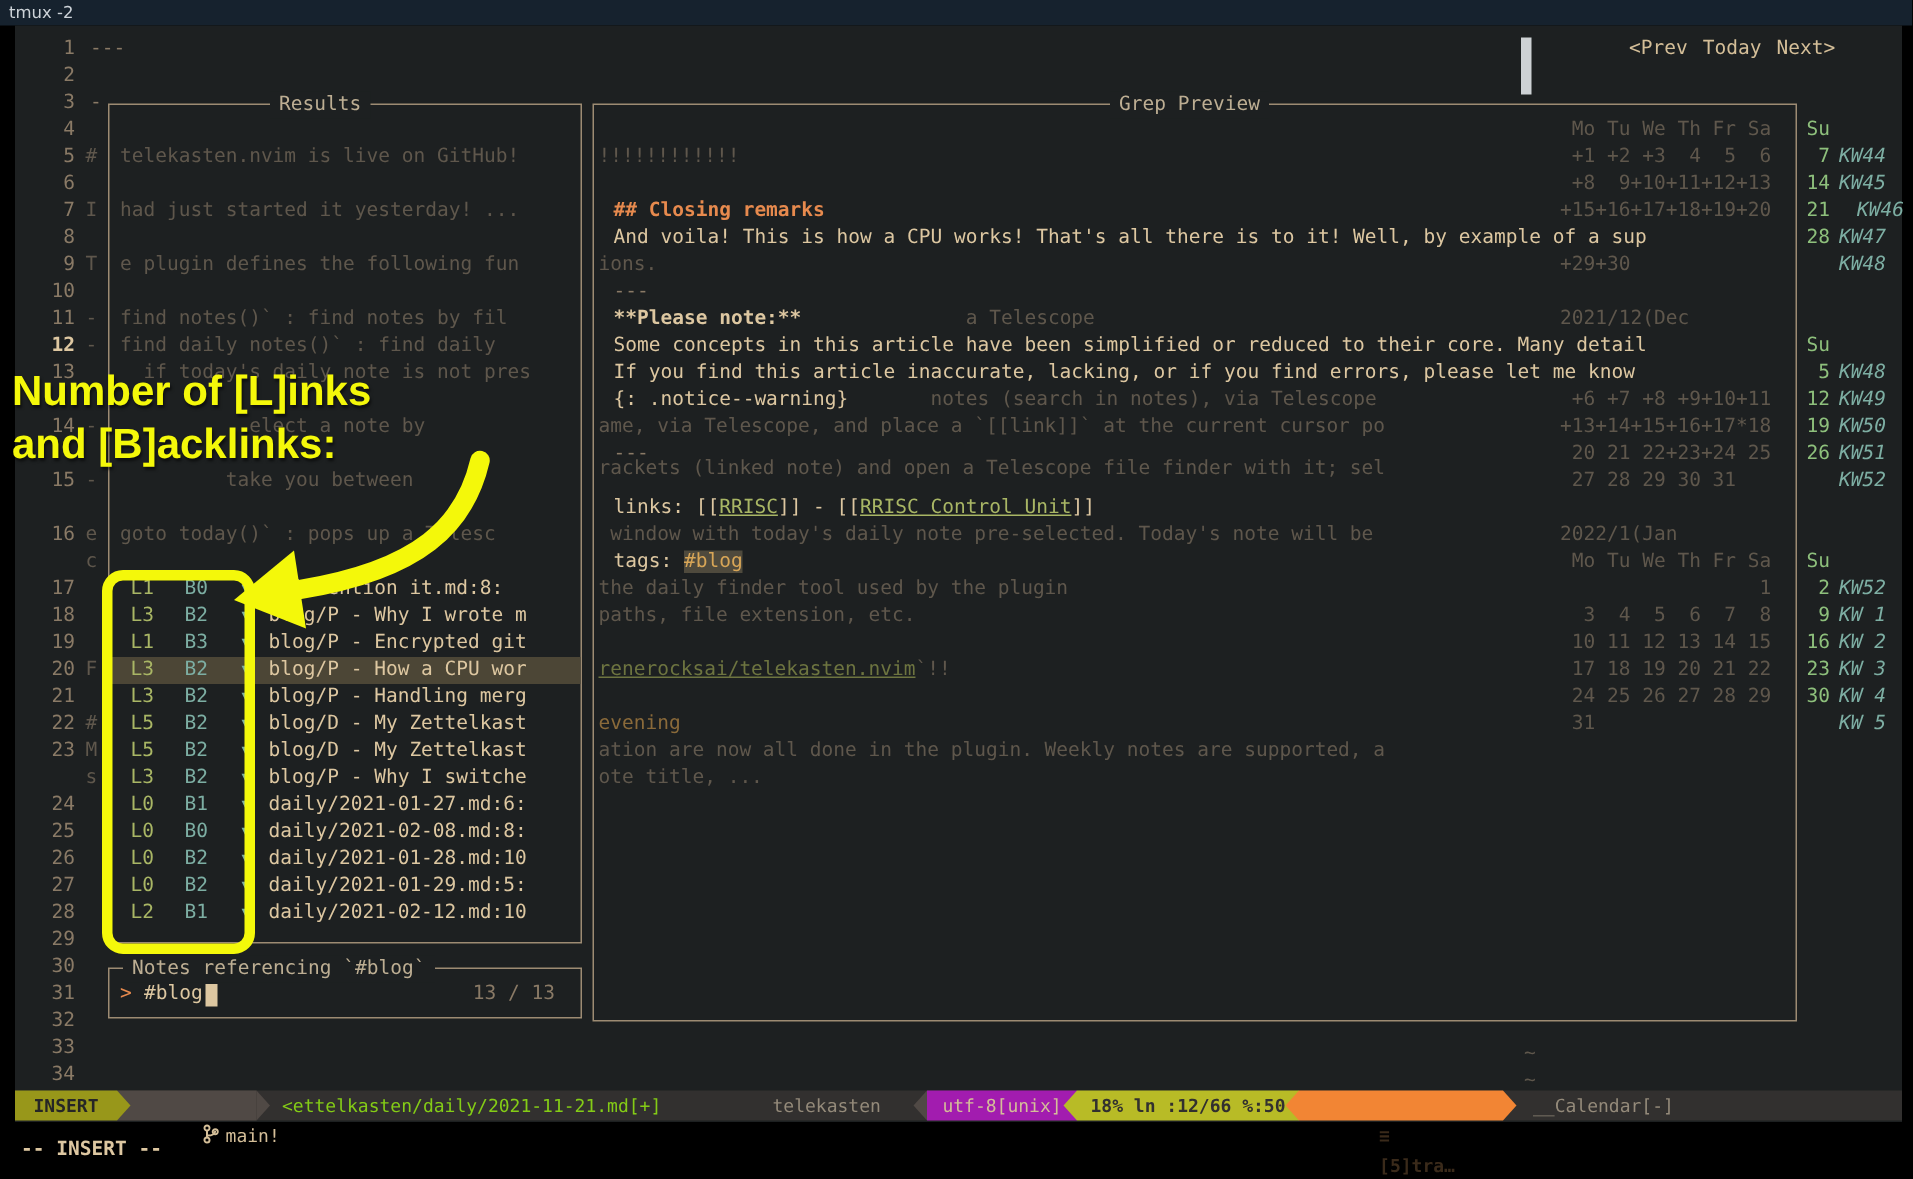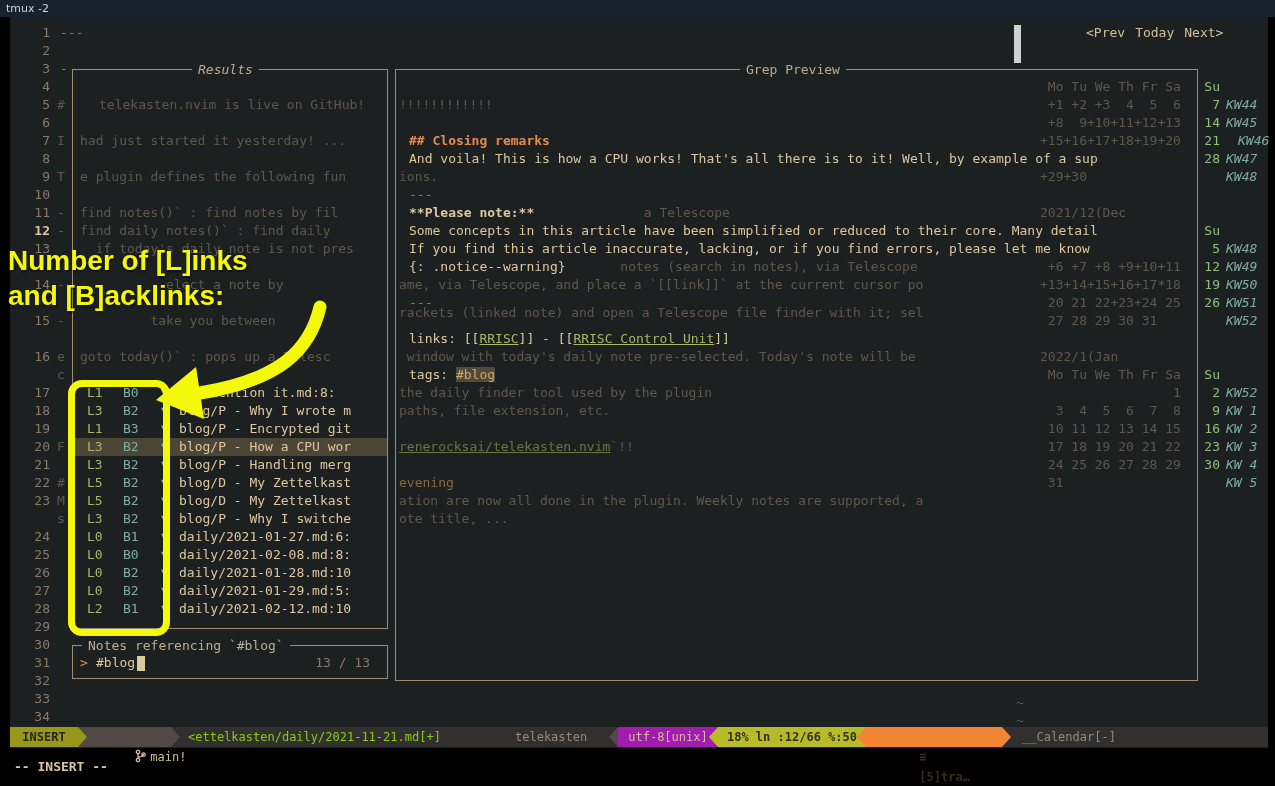--- a/index.html
+++ b/index.html
@@ -74,21 +74,21 @@
   .arrow-svg{position:absolute;left:130px;top:295px;z-index:50;}
 </style>
 </head>
 <body>
 
 <div id="screen">
   <div class="titlebar">tmux -2</div>
   <div class="term"></div>
 
   <div class="float" style="left:72px;top:69px;width:316px;height:560px;"></div>
-  <span class="wtitle" style="left:192px;top:61px;font-style:italic;">Results</span>
+  <span class="wtitle" style="left:180px;top:61px;">Results</span>
 
   <div class="float" style="left:395px;top:69px;width:803px;height:612px;"></div>
   <span class="wtitle" style="left:740px;top:61px;">Grep Preview</span>
 
   <div class="float" style="left:72px;top:645px;width:316px;height:34px;z-index:6;"></div>
   <span class="wtitle" style="left:82px;top:637px;">Notes referencing `#blog`</span>
   <span class="prompt-prefix">&gt;</span>
   <span class="prompt-query">#blog</span>
   <span class="prompt-cursor"></span>
   <span class="prompt-counter">13 / 13</span>
@@ -184,21 +184,21 @@
     <span class="row lfrag" style="top: 204px;">-</span>
     <span class="row lfrag" style="top: 222px;">-</span>
     <span class="row lfrag" style="top: 276px;">-</span>
     <span class="row lfrag" style="top: 312px;">-</span>
     <span class="row lfrag" style="top: 348px;">e</span>
     <span class="row lfrag" style="top: 366px;">c</span>
     <span class="row lfrag" style="top: 438px;">F</span>
     <span class="row lfrag" style="top: 474px;">#</span>
     <span class="row lfrag" style="top: 492px;">M</span>
     <span class="row lfrag" style="top: 510px;">s</span>
-    <span class="row bgdim" style="top: 96px; margin-left: 19px;">telekasten.nvim is live on GitHub!</span>
+    <span class="row bgdim" style="top: 96px;">telekasten.nvim is live on GitHub!</span>
     <span class="row bgdim" style="top: 132px;">had just started it yesterday! ...</span>
     <span class="row bgdim" style="top: 168px;">e plugin defines the following fun</span>
     <span class="row bgdim" style="top: 204px;">find notes()` : find notes by fil</span>
     <span class="row bgdim" style="top: 222px;">find daily notes()` : find daily</span>
     <span class="row bgdim" style="top: 240px;">  if today's daily note is not pres</span>
     <span class="row bgdim" style="top: 276px;">           elect a note by</span>
     <span class="row bgdim" style="top: 312px;">         take you between</span>
     <span class="row bgdim" style="top: 348px;">goto today()` : pops up a Telesc</span>
     <div class="rrow" style="top: 384px;">
       <span class="rl">L1</span>

